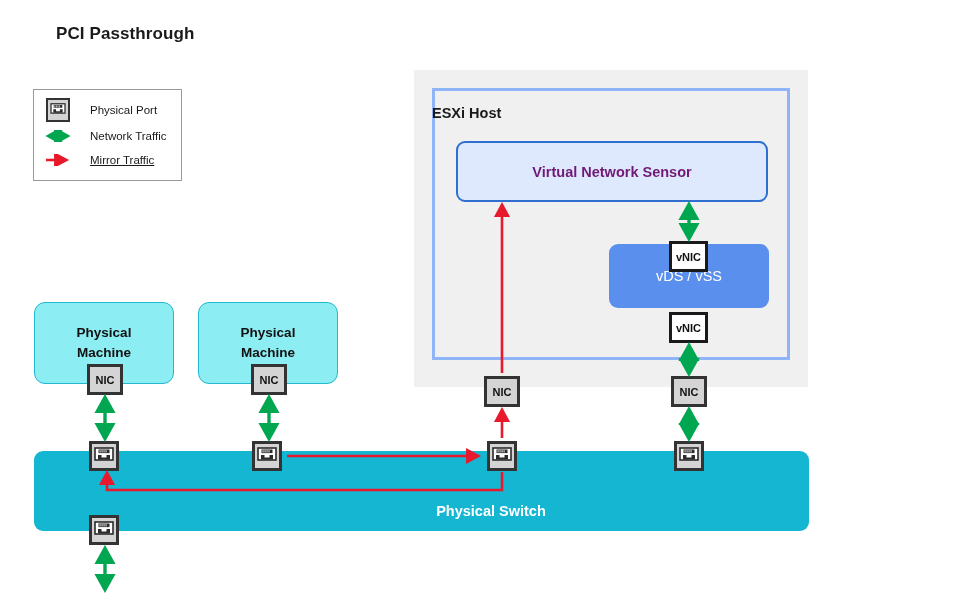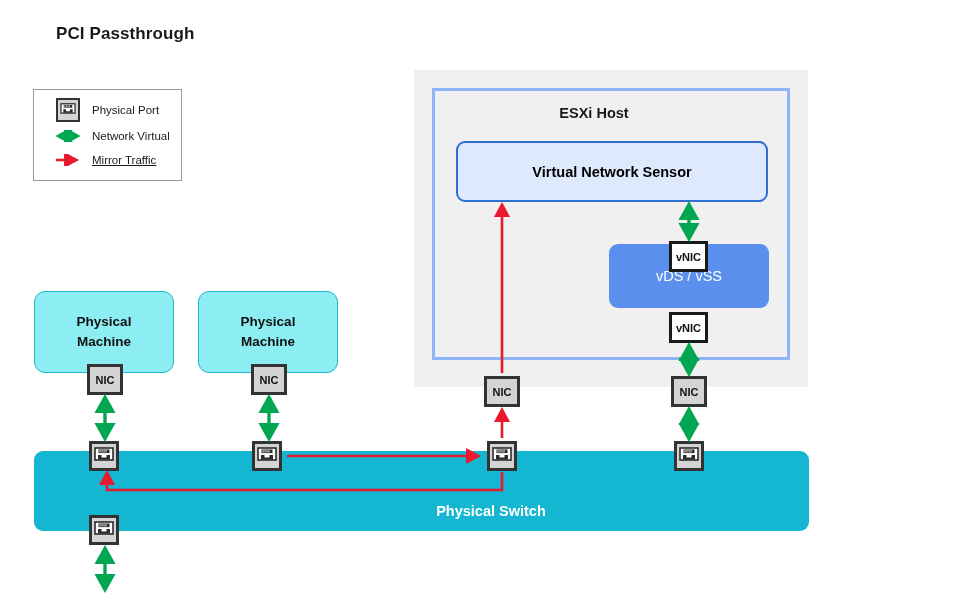--- a/index.html
+++ b/index.html
@@ -5,57 +5,57 @@
   html,body{margin:0;padding:0;background:#ffffff;}
   body{width:960px;height:600px;position:relative;overflow:hidden;
        font-family:"Liberation Sans","DejaVu Sans",sans-serif;color:#1a1a1a;}
   .abs{position:absolute;}
 
   
   #page-title{left:32px;top:24px;font-size:17px;font-weight:600;letter-spacing:.1px;margin-left:24px;}
 
   
   #legend{left:33px;top:89px;width:147px;height:90px;border:1px solid #9a9a9a;background:#ffffff;}
-  .legend-row{position:absolute;left:20px;height:22px;display:flex;align-items:center;}
+  .legend-row{position:absolute;left:10px;height:22px;display:flex;align-items:center;gap:8px;}
   .legend-row .lbl{font-size:11.5px;margin-left:10px;white-space:nowrap;color:#1a1a1a;}
   #legend-row-0{top:9px;}
   #legend-row-1{top:35px;}
   #legend-row-2{top:59px;text-decoration:underline;}
   .legend-swatch{width:28px;height:22px;display:flex;align-items:center;justify-content:center;}
 
   
   .port{width:30px;height:30px;box-sizing:border-box;border:3px solid #333333;background:#d4d4d4;
         display:flex;align-items:center;justify-content:center;}
   .port svg{display:block;}
 
   
   #esxi-outer{left:414px;top:70px;width:394px;height:317px;background:#f0f0f0;}
   #esxi-inner{left:432px;top:88px;width:358px;height:272px;box-sizing:border-box;
               border:3px solid #8fb4f7;background:#f0f0f0;}
-  #esxi-label{left:432px;top:105px;width:324px;text-align:center;font-size:14.5px;font-weight:600;}
+  #esxi-label{left:432px;top:105px;width:324px;font-size:14.5px;font-weight:600;}
 
   #vns-box{left:456px;top:141px;width:312px;height:61px;box-sizing:border-box;
            border:2px solid #2f6fd0;background:#dfe9fd;border-radius:9px;
            display:flex;align-items:center;justify-content:center;}
-  #vns-box .t{font-size:14.5px;font-weight:600;color:#000000;}
+  #vns-box .t{font-size:14.5px;font-weight:600;color:#701a75;}
 
   #vds-box{left:609px;top:244px;width:160px;height:64px;background:#5b8fee;border-radius:9px;
            display:flex;align-items:center;justify-content:center;}
   #vds-box .t{font-size:14.5px;color:#ffffff;}
 
   
   .nic{box-sizing:border-box;border:3px solid #333333;background:#d4d4d4;
        display:flex;align-items:center;justify-content:center;font-size:11px;font-weight:600;color:#111;}
   .vnic{box-sizing:border-box;border:3px solid #1a1a1a;background:#ffffff;
         display:flex;align-items:center;justify-content:center;font-size:11px;font-weight:700;color:#111;}
 
   
   .pm{box-sizing:border-box;background:#8cedf2;border:1px solid #22b8ce;border-radius:11px;
       display:flex;align-items:center;justify-content:center;text-align:center;
-      font-size:13.5px;font-weight:600;line-height:1.45;color:#111;}
+      font-size:13.5px;font-weight:600;line-height:1.45;color:#111;margin-top:11px;}
   #pm-0{left:34px;top:291px;width:140px;height:82px;}
   #pm-1{left:198px;top:291px;width:140px;height:82px;}
 
   
   #switch{left:34px;top:451px;width:775px;height:80px;background:#14b6d2;border-radius:9px;}
   #switch-label{left:34px;top:503px;width:914px;text-align:center;font-size:14.5px;
                 font-weight:600;color:#ffffff;}
 
   
   #wires{left:0;top:0;width:960px;height:600px;pointer-events:none;}
@@ -214,21 +214,21 @@
           <marker id="lgA" markerWidth="7" markerHeight="7" refX="4.4" refY="3.5" orient="auto" markerUnits="strokeWidth">
             <path d="M0,0.4 L5.6,3.5 L0,6.6 Z" fill="#00a650"></path>
           </marker>
           <marker id="lgB" markerWidth="7" markerHeight="7" refX="1.2" refY="3.5" orient="auto" markerUnits="strokeWidth">
             <path d="M5.6,0.4 L0,3.5 L5.6,6.6 Z" fill="#00a650"></path>
           </marker>
         </defs>
         <line x1="5" y1="6" x2="23" y2="6" stroke="#00a650" stroke-width="3" marker-start="url(#lgB)" marker-end="url(#lgA)"></line>
       </svg>
     </span>
-    <span class="lbl">Network Virtual</span>
+    <span class="lbl">Network Traffic</span>
   </div>
 
   <div class="legend-row" id="legend-row-2">
     <span class="legend-swatch">
       <svg width="28" height="12" viewBox="0 0 28 12" aria-hidden="true">
         <defs>
           <marker id="lrA" markerWidth="7" markerHeight="7" refX="4.6" refY="3.5" orient="auto" markerUnits="strokeWidth">
             <path d="M0,0.4 L5.8,3.5 L0,6.6 Z" fill="#e8192c"></path>
           </marker>
         </defs>

